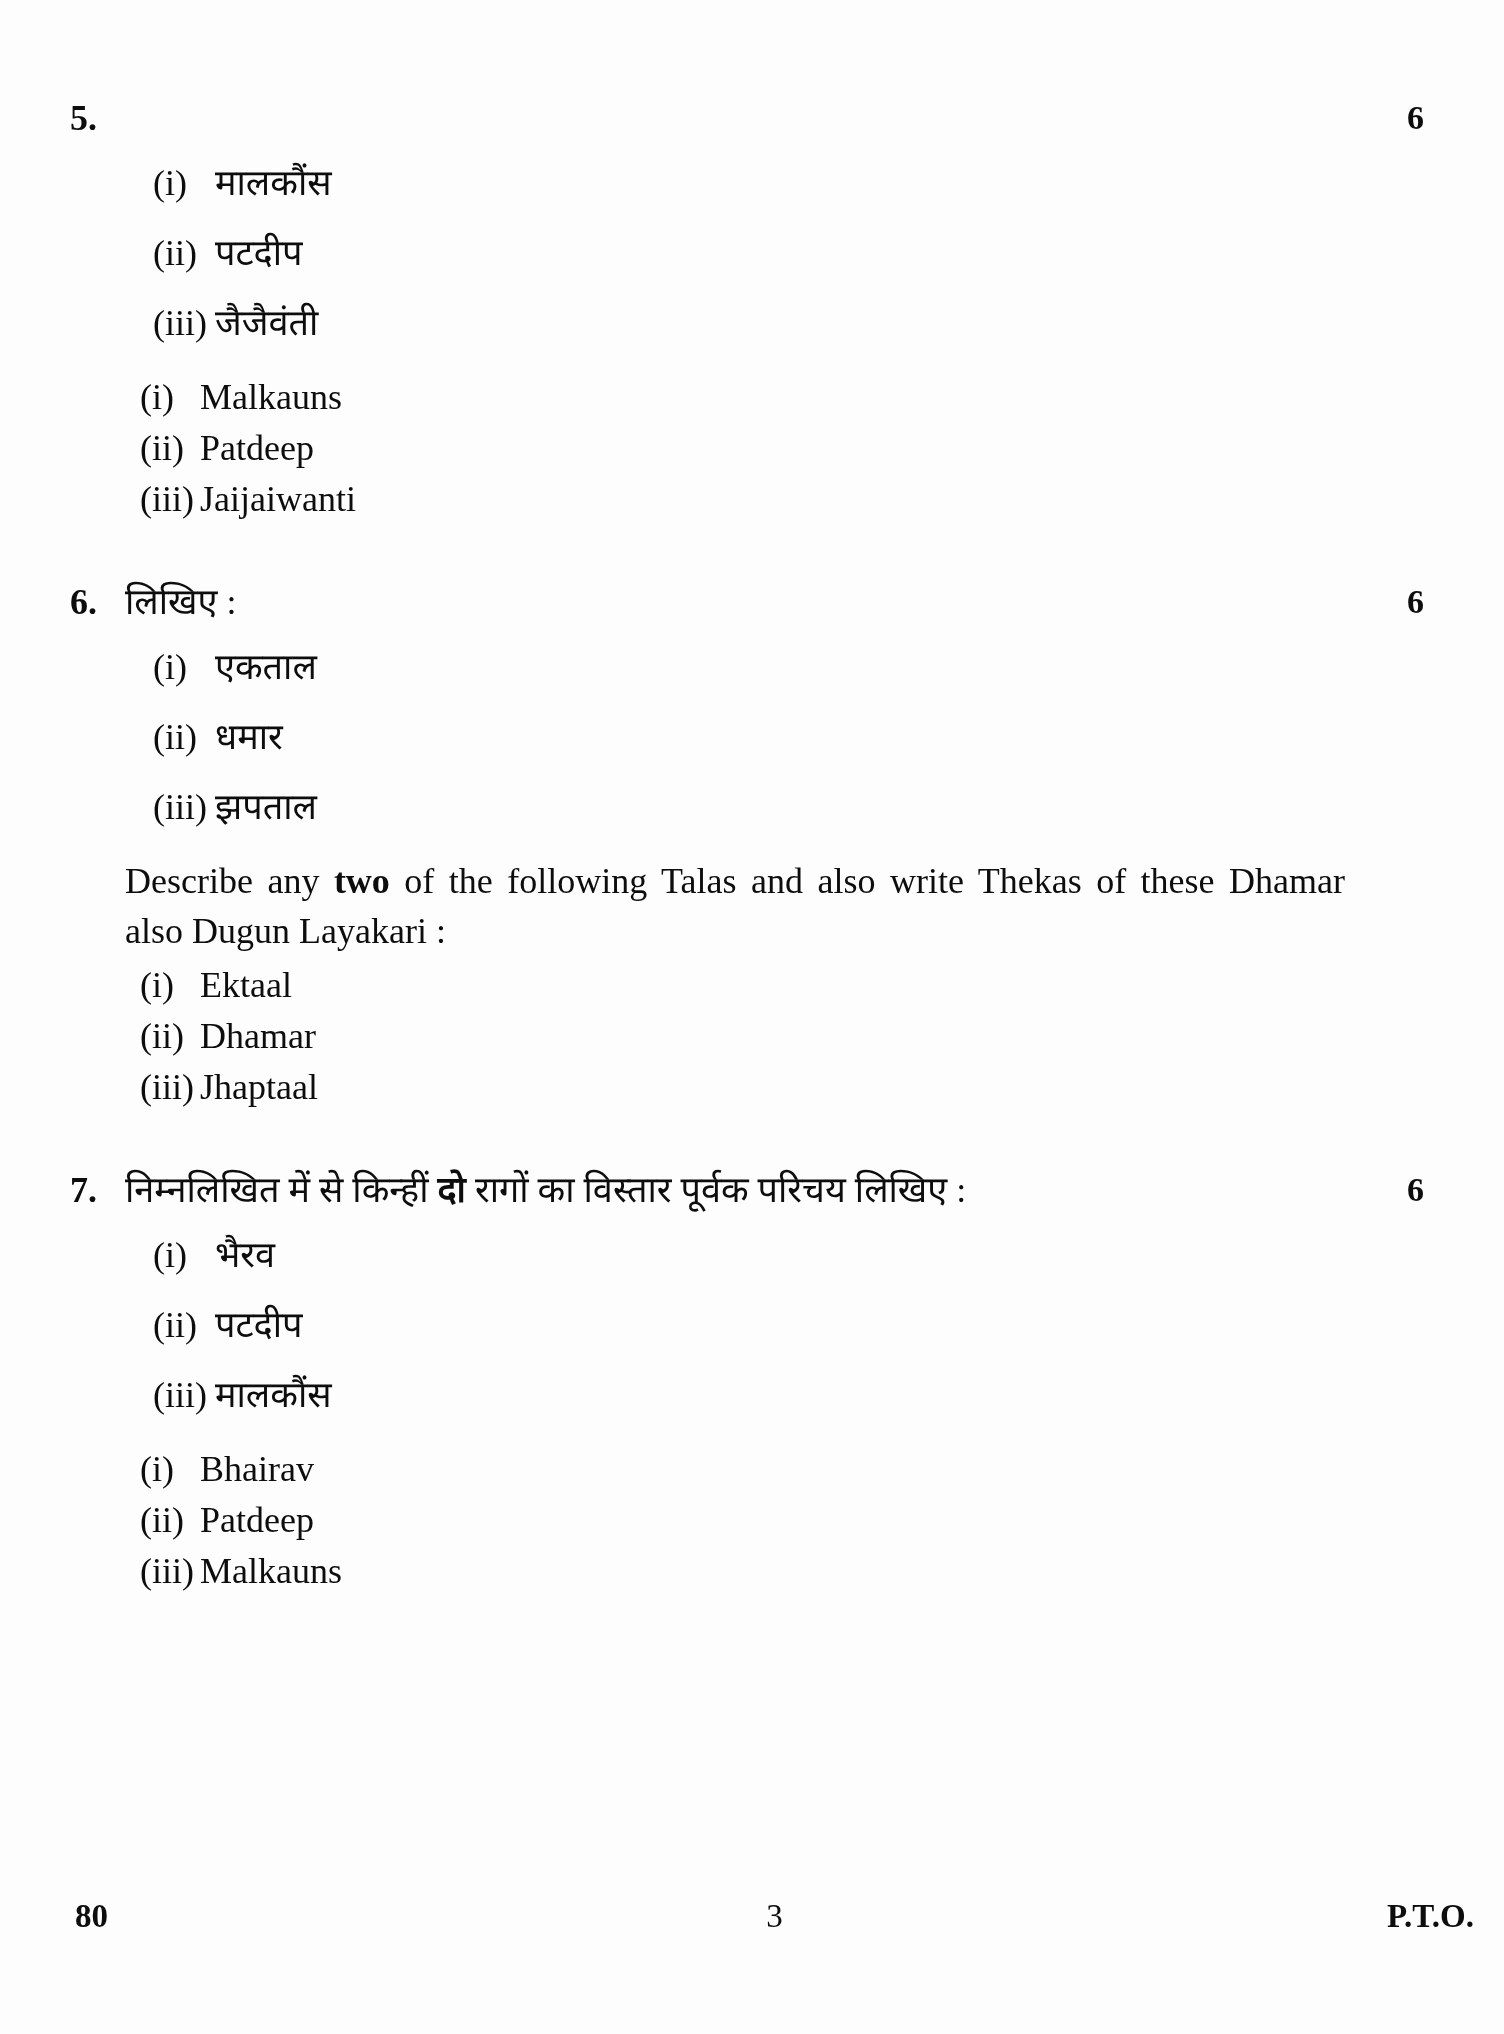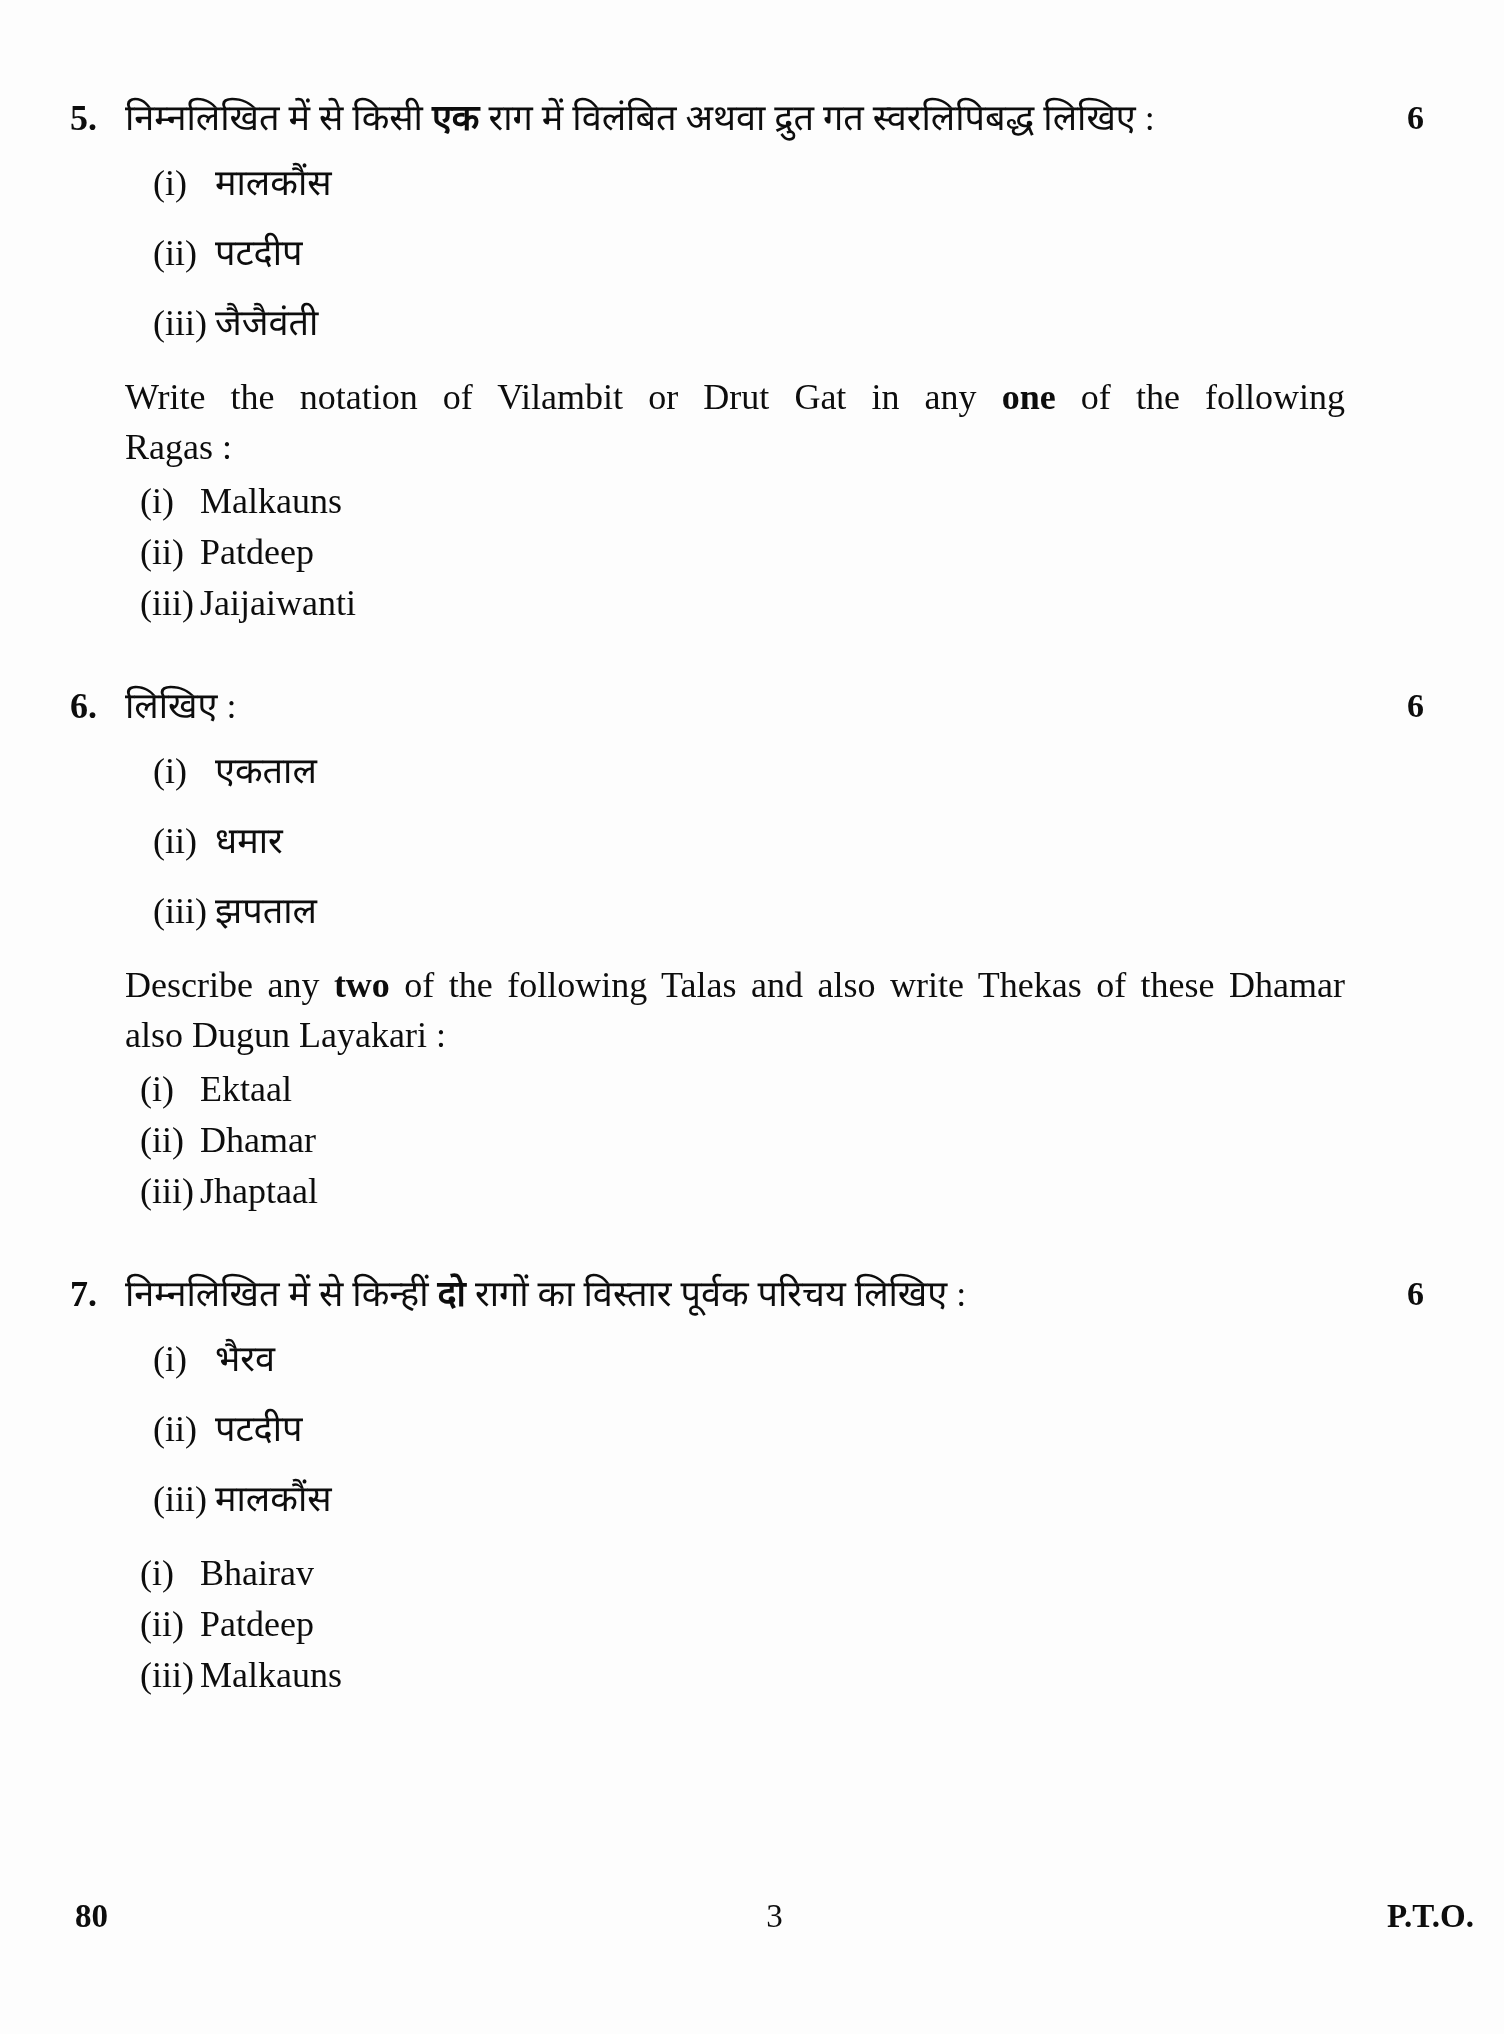--- a/index.html
+++ b/index.html
@@ -126,38 +126,36 @@
 </style>
 </head>
 <body>
 
 <div class="page">
   <div class="content">
 
     <section class="question">
       <div class="q-head">
         <span class="q-num">5.</span>
-        <p class="q-text hindi"><span>निम्नलिखित में से किसी </span><b>एक</b><span> राग में विलंबित अथवा द्रुत गत स्वरलिपिबद्ध लिखिए :</span></p>
         <span class="q-marks">6</span>
       </div>
       <ul class="options hindi">
         <li class="option">
           <span class="opt-num">(i)</span>
           <span class="opt-label">मालकौंस</span>
         </li>
         <li class="option">
           <span class="opt-num">(ii)</span>
           <span class="opt-label">पटदीप</span>
         </li>
         <li class="option">
           <span class="opt-num">(iii)</span>
           <span class="opt-label">जैजैवंती</span>
         </li>
       </ul>
-      <p class="q-text english"><span class="jline"><span>Write the notation of Vilambit or Drut Gat in any </span><b>one</b><span> of the following</span></span><span>Ragas :</span></p>
       <ul class="options english">
         <li class="option">
           <span class="opt-num">(i)</span>
           <span class="opt-label">Malkauns</span>
         </li>
         <li class="option">
           <span class="opt-num">(ii)</span>
           <span class="opt-label">Patdeep</span>
         </li>
         <li class="option">

